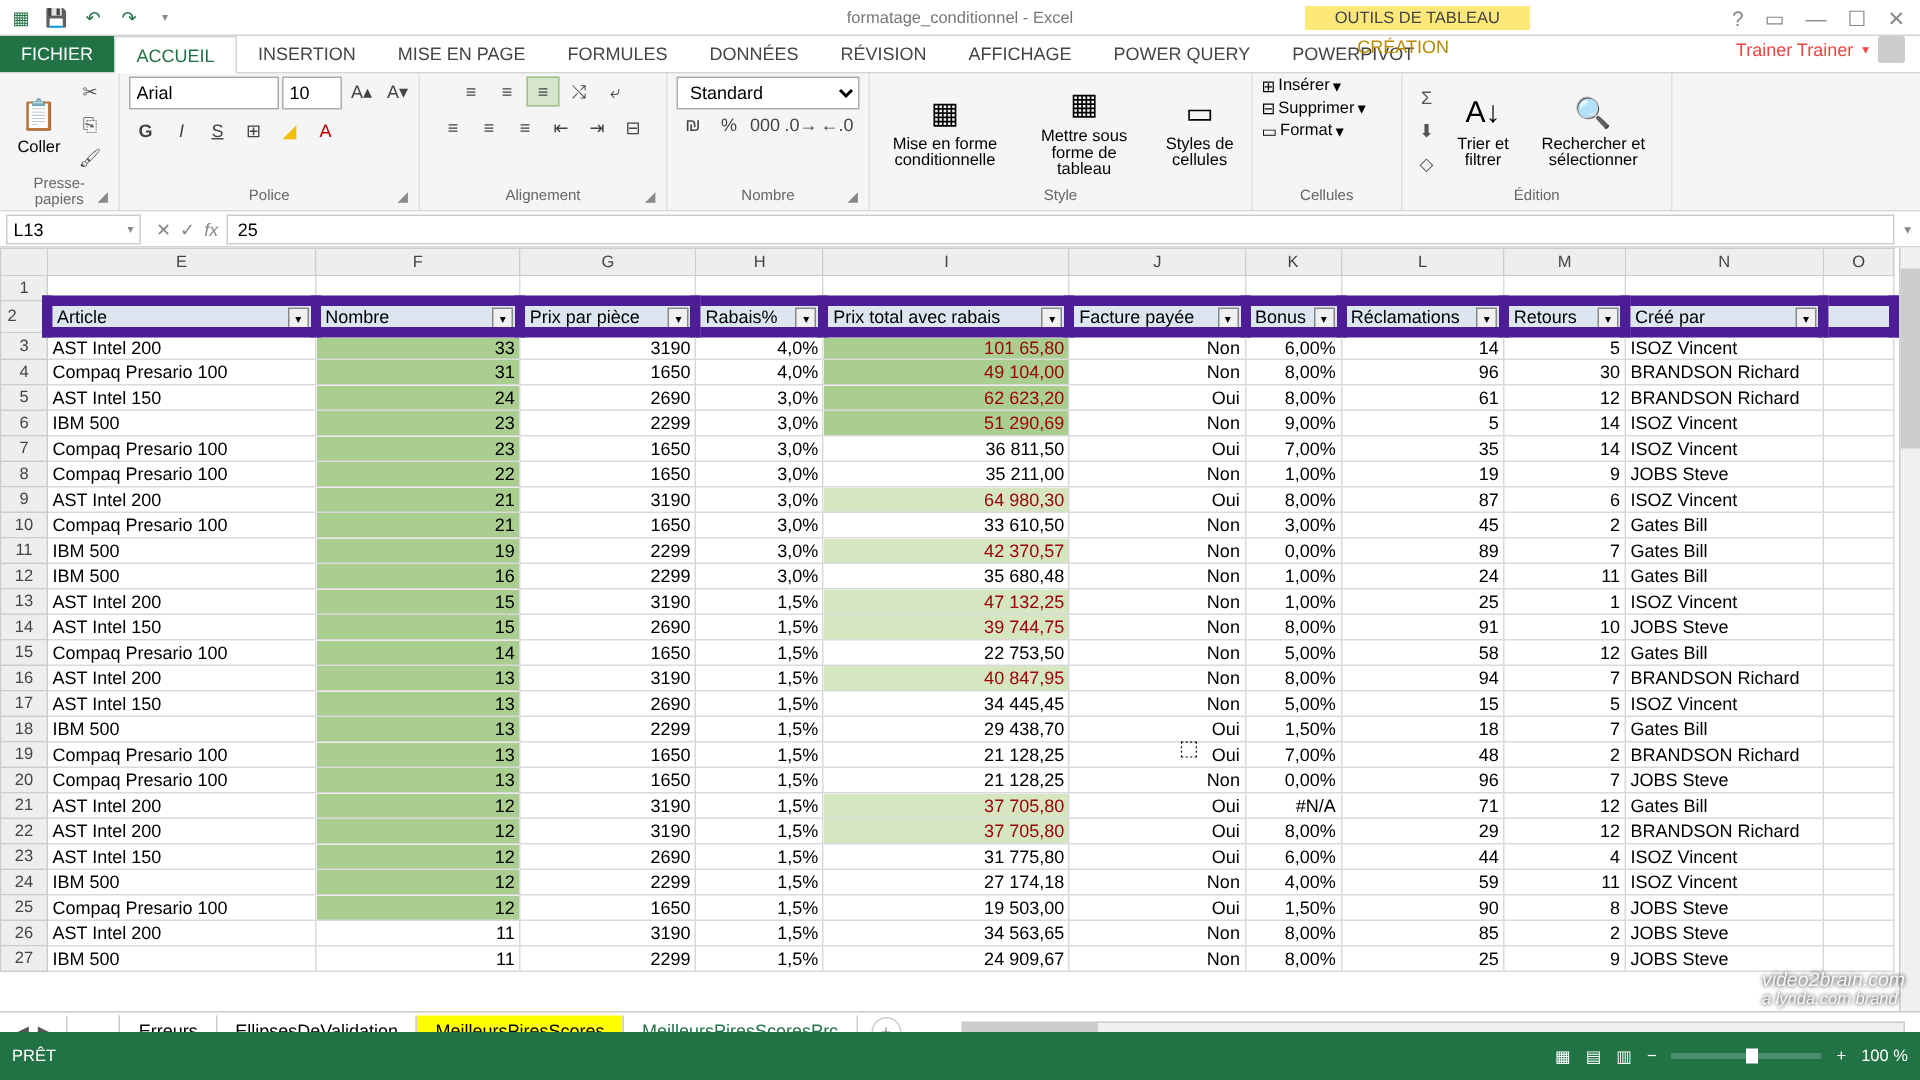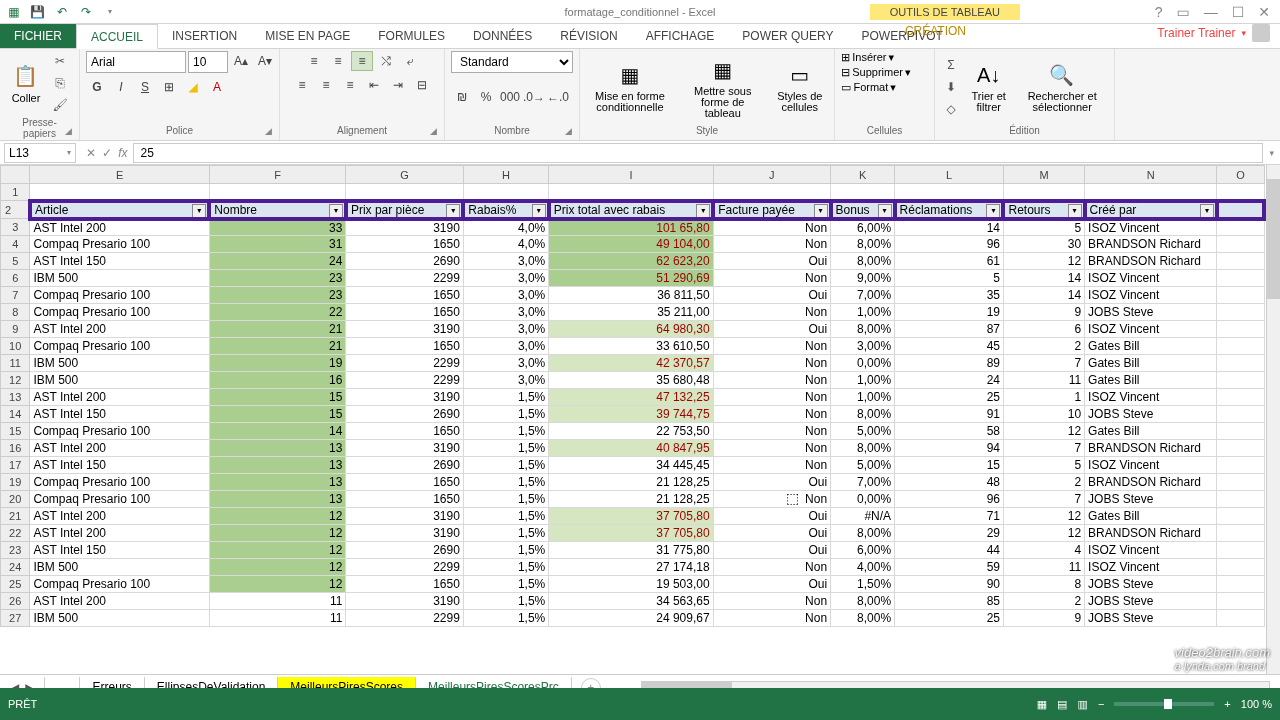--- a/index.html
+++ b/index.html
@@ -34,32 +34,32 @@
 .font-name { width: 100px; height: 22px; border: 1px solid #ababab; background: #fff; font-size: 12px; padding: 0 4px; }
 .font-size { width: 40px; height: 22px; border: 1px solid #ababab; background: #fff; font-size: 12px; padding: 0 4px; }
 .btn-row { display: flex; gap: 2px; }
 .rb { width: 22px; height: 20px; display: flex; align-items: center; justify-content: center; font-size: 12px; color: #444; border: 1px solid transparent; }
 .rb.active { background: #d5e6cc; border: 1px solid #a0c088; }
 .combo { height: 22px; border: 1px solid #ababab; background: #fff; font-size: 12px; padding: 0 4px; min-width: 120px; }
 .launcher { position: absolute; right: 2px; bottom: 2px; width: 12px; height: 12px; font-size: 9px; color: #888; }
 
 
 .fbar { height: 24px; background: #fff; border-bottom: 1px solid #d4d4d4; display: flex; align-items: center; font-size: 12px; }
-.namebox { width: 72px; height: 20px; border: 1px solid #ccc; margin: 0 4px; padding: 0 4px; display: flex; align-items: center; justify-content: space-between; }
+.namebox { width: 90px; height: 20px; border: 1px solid #ccc; margin: 0 4px; padding: 0 4px; display: flex; align-items: center; justify-content: space-between; }
 .fx-btns { display: flex; gap: 6px; padding: 0 6px; color: #888; }
 .formula-input { flex: 1; height: 20px; border: 1px solid #ccc; padding: 0 6px; display: flex; align-items: center; }
 
 
 .grid-wrap { position: absolute; top: 165px; left: 0; right: 14px; bottom: 46px; overflow: hidden; }
 .grid { border-collapse: collapse; font-size: 12px; width: 100%; }
 .grid th.colhdr, .grid td.rowhdr { background: #eee; color: #444; font-weight: normal; border: 1px solid #ccc; text-align: center; font-size: 11px; }
 .grid th.colhdr { height: 18px; position: sticky; top: 0; }
 .grid td.rowhdr { width: 22px; }
 .grid td { border: 1px solid #d9d9d9; padding: 0 3px; height: 17px; white-space: nowrap; overflow: hidden; }
-.hdr-row td { background: #dce6f1; font-weight: normal; position: relative; padding-right: 16px; border: 4px solid #4c1d95; }
+.hdr-row td { background: #dce6f1; font-weight: normal; position: relative; padding-right: 16px; border: 7px solid #4c1d95; }
 .filter-btn { position: absolute; right: 1px; top: 1px; width: 14px; height: 14px; border: 1px solid #888; background: #f0f0f0; font-size: 8px; display: flex; align-items: center; justify-content: center; }
 .num { text-align: right; }
 .green-fill { background: #a9ce8f; }
 .red-text { color: #9c0006; }
 .green-light { background: #d5e6c0; }
 
 
 .sheettabs { position: absolute; bottom: 20px; left: 0; right: 0; height: 26px; background: #fff; border-top: 1px solid #ccc; display: flex; align-items: center; font-size: 12px; }
 .nav-arrows { display: flex; gap: 6px; padding: 0 10px; color: #555; }
 .stab { padding: 3px 12px; border: 1px solid #ccc; border-top: none; background: #fff; margin-right: -1px; cursor: pointer; }
@@ -185,21 +185,21 @@
         <span class="rb">⇤</span>
         <span class="rb">⇥</span>
         <span class="rb">⊟</span>
       </div>
     </div>
     <div class="group-label">Alignement</div>
     <span class="launcher">◢</span>
   </div>
 
   <div class="group" style="width:135px">
-    <div class="group-body" style="flex-direction:column;gap:14px;align-items:stretch">
+    <div class="group-body" style="flex-direction:column;gap:0;align-items:stretch">
       <select class="combo"><option>Standard</option></select>
       <div class="btn-row">
         <span class="rb">₪</span>
         <span class="rb">%</span>
         <span class="rb">000</span>
         <span class="rb">.0→</span>
         <span class="rb">←.0</span>
       </div>
     </div>
     <div class="group-label">Nombre</div>
@@ -518,20 +518,34 @@
           <td class="num">1,5%</td>
           <td class="num">34 445,45</td>
           <td class="num">Non</td>
           <td class="num num">5,00%</td>
           <td class="num">15</td>
           <td class="num">5</td>
           <td class="">ISOZ Vincent</td>
           <td></td>
         </tr>
         <tr>
+          <td class="rowhdr">18</td>
+          <td class="">IBM 500</td>
+          <td class="num green-fill">13</td>
+          <td class="num">2299</td>
+          <td class="num">1,5%</td>
+          <td class="num">29 438,70</td>
+          <td class="num">Oui</td>
+          <td class="num num">1,50%</td>
+          <td class="num">18</td>
+          <td class="num">7</td>
+          <td class="">Gates Bill</td>
+          <td></td>
+        </tr>
+        <tr>
           <td class="rowhdr">19</td>
           <td class="">Compaq Presario 100</td>
           <td class="num green-fill">13</td>
           <td class="num">1650</td>
           <td class="num">1,5%</td>
           <td class="num">21 128,25</td>
           <td class="num">Oui</td>
           <td class="num num">7,00%</td>
           <td class="num">48</td>
           <td class="num">2</td>

